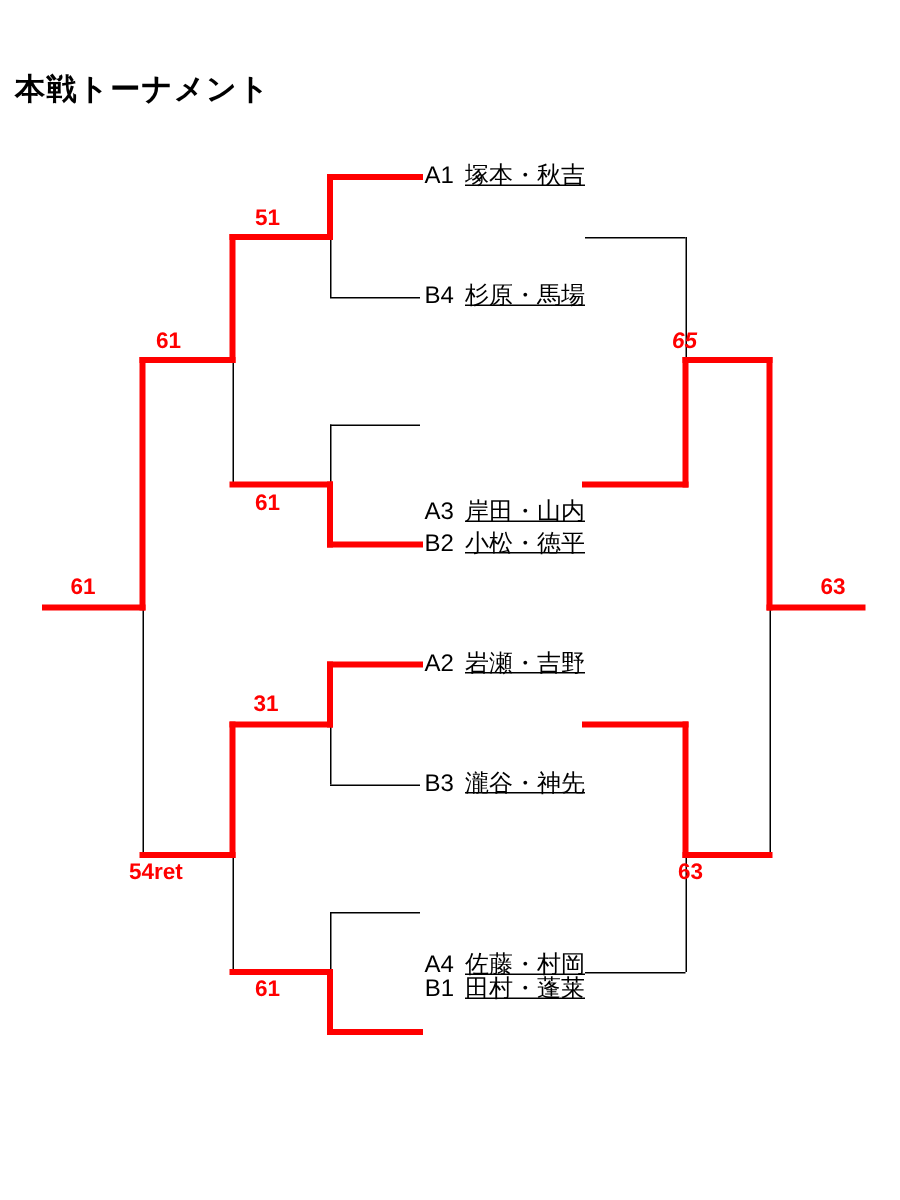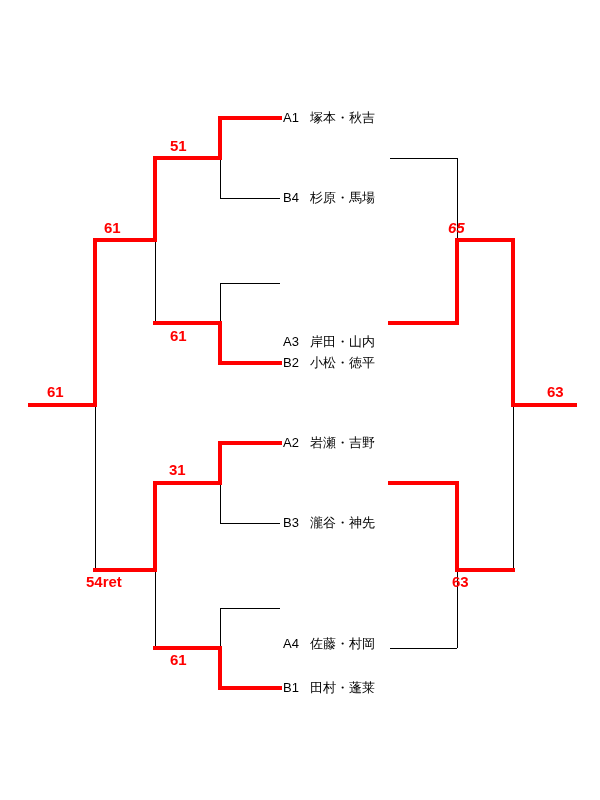--- a/index.html
+++ b/index.html
@@ -35,36 +35,38 @@
   .score {
     position: absolute;
     color: var(--accent, #ff0000);
     font-size: 15px;
     font-weight: bold;
     line-height: 18px;
     white-space: nowrap;
   }
   .team {
     position: absolute;
-    font-size: 13px;
+    font-size: 16px;
     line-height: 16px;
     color: var(--text, #000000);
     white-space: nowrap;
+    text-decoration: underline;
   }
   .team .seed {
     display: inline-block;
     min-width: 20px;
     margin-right: 7px;
   }
 </style>
 </head>
 <body>
 
 <div class="canvas">
 
+  <div class="page-title">本戦トーナメント</div>
 
   <div class="team" style="left:283px; top:110px;">
     <span class="seed">A1</span><span class="tname">塚本・秋吉</span>
   </div>
   <div class="team" style="left:283px; top:190px;">
     <span class="seed">B4</span><span class="tname">杉原・馬場</span>
   </div>
   <div class="team" style="left:283px; top:287px;margin-top:47px;">
     <span class="seed">A3</span><span class="tname">岸田・山内</span>
   </div>
@@ -73,21 +75,21 @@
   </div>
   <div class="team" style="left:283px; top:435px;">
     <span class="seed">A2</span><span class="tname">岩瀬・吉野</span>
   </div>
   <div class="team" style="left:283px; top:515px;">
     <span class="seed">B3</span><span class="tname">瀧谷・神先</span>
   </div>
   <div class="team" style="left:283px; top:600px;margin-top:36px;">
     <span class="seed">A4</span><span class="tname">佐藤・村岡</span>
   </div>
-  <div class="team" style="left:283px; top:680px;">
+  <div class="team" style="left:283px; top:652px;text-align:center;">
     <span class="seed">B1</span><span class="tname">田村・蓬莱</span>
   </div>
 
   <div class="bk" style="left:220px; top:198px; width:60px; height:1px;"></div>
   <div class="bk" style="left:220px; top:158px; width:1px; height:40px;"></div>
   <div class="bk" style="left:220px; top:283px; width:60px; height:1px;"></div>
   <div class="bk" style="left:220px; top:283px; width:1px; height:40px;"></div>
   <div class="bk" style="left:220px; top:523px; width:60px; height:1px;"></div>
   <div class="bk" style="left:220px; top:483px; width:1px; height:40px;"></div>
   <div class="bk" style="left:220px; top:608px; width:60px; height:1px;"></div>

